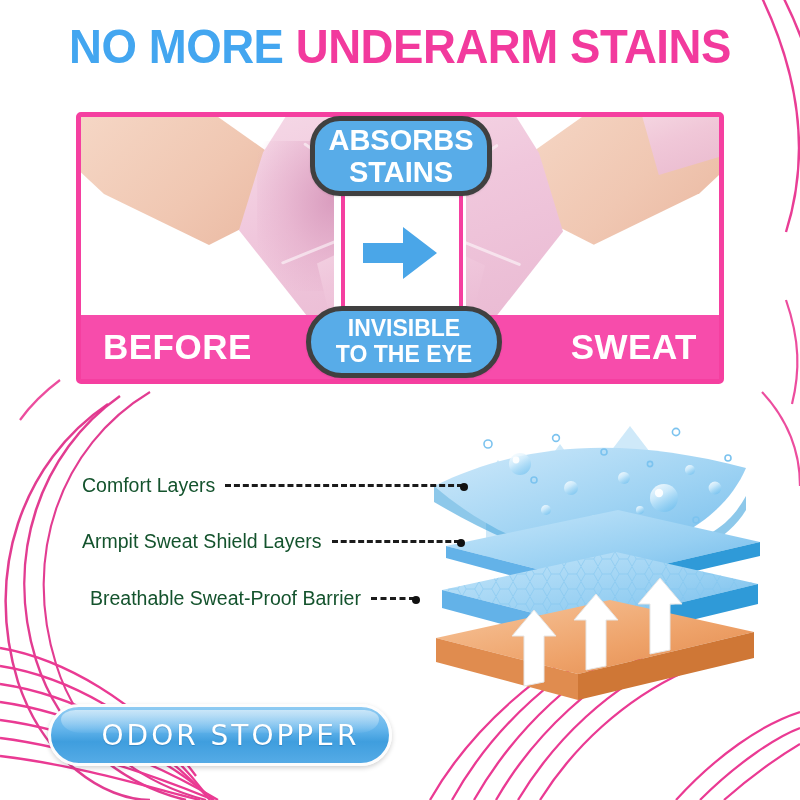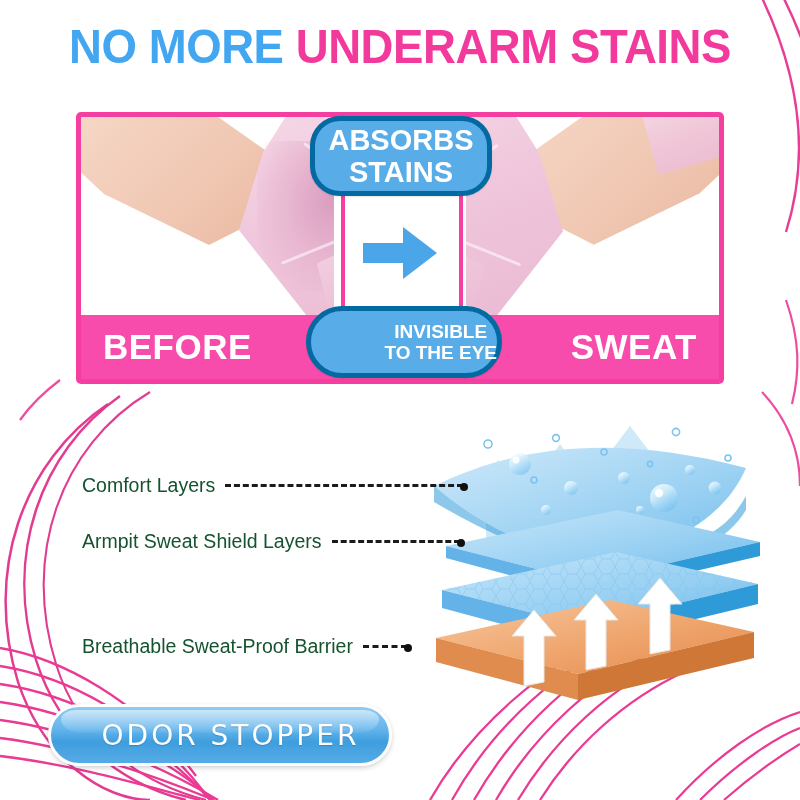--- a/index.html
+++ b/index.html
@@ -86,37 +86,37 @@
     flex:1; color:#fff; font-weight:bold; font-size:35px;
     letter-spacing:0.5px;
   }
   #ba-footer .lbl.before { padding-left:22px; text-align:left; }
   #ba-footer .lbl.after  { padding-right:22px; text-align:right; }
 
   
   .badge {
     position:absolute;
     background:#58ace8;
-    border:5px solid #0369a1;
+    border:5px solid #404040;
     border-radius:30px;
     color:#fff;
     font-weight:bold;
     text-align:center;
     display:flex; align-items:center; justify-content:center;
     line-height:1.12;
     z-index:6;
     box-shadow:0 1px 2px rgba(0,0,0,.10);
   }
   #badge-absorbs {
     left:310px; top:116px; width:182px; height:80px;
     font-size:29px;
   }
   #badge-invisible {
     left:306px; top:306px; width:196px; height:72px;
-    font-size:19px; border-radius:36px;justify-content:flex-end;
+    font-size:23px; border-radius:36px;
   }
 
   
   #diagram { position:absolute; left:0; top:400px; width:800px; height:400px; }
 
   .lbl-row {
     position:absolute; display:flex; align-items:center;
     color:#14532d; font-size:19.5px; white-space:nowrap;
   }
   .lbl-row .txt { font-weight:normal; }
@@ -366,21 +366,21 @@
     <div class="lbl-row" style="left:82px; top:74px;">
       <span class="txt">Comfort Layers</span>
       <span class="leader" style="width:238px;"></span>
     </div>
 
     <div class="lbl-row" style="left:82px; top:130px;">
       <span class="txt">Armpit Sweat Shield Layers</span>
       <span class="leader" style="width:128px;"></span>
     </div>
 
-    <div class="lbl-row" style="left:82px; top:187px;margin-top:48px;">
+    <div class="lbl-row" style="left:90px; top:187px;">
       <span class="txt">Breathable Sweat-Proof Barrier</span>
       <span class="leader" style="width:44px;"></span>
     </div>
 
   </div>
 
   <div id="odor">
     <div class="gloss"></div>
     <span class="txt">ODOR STOPPER</span>
   </div>

